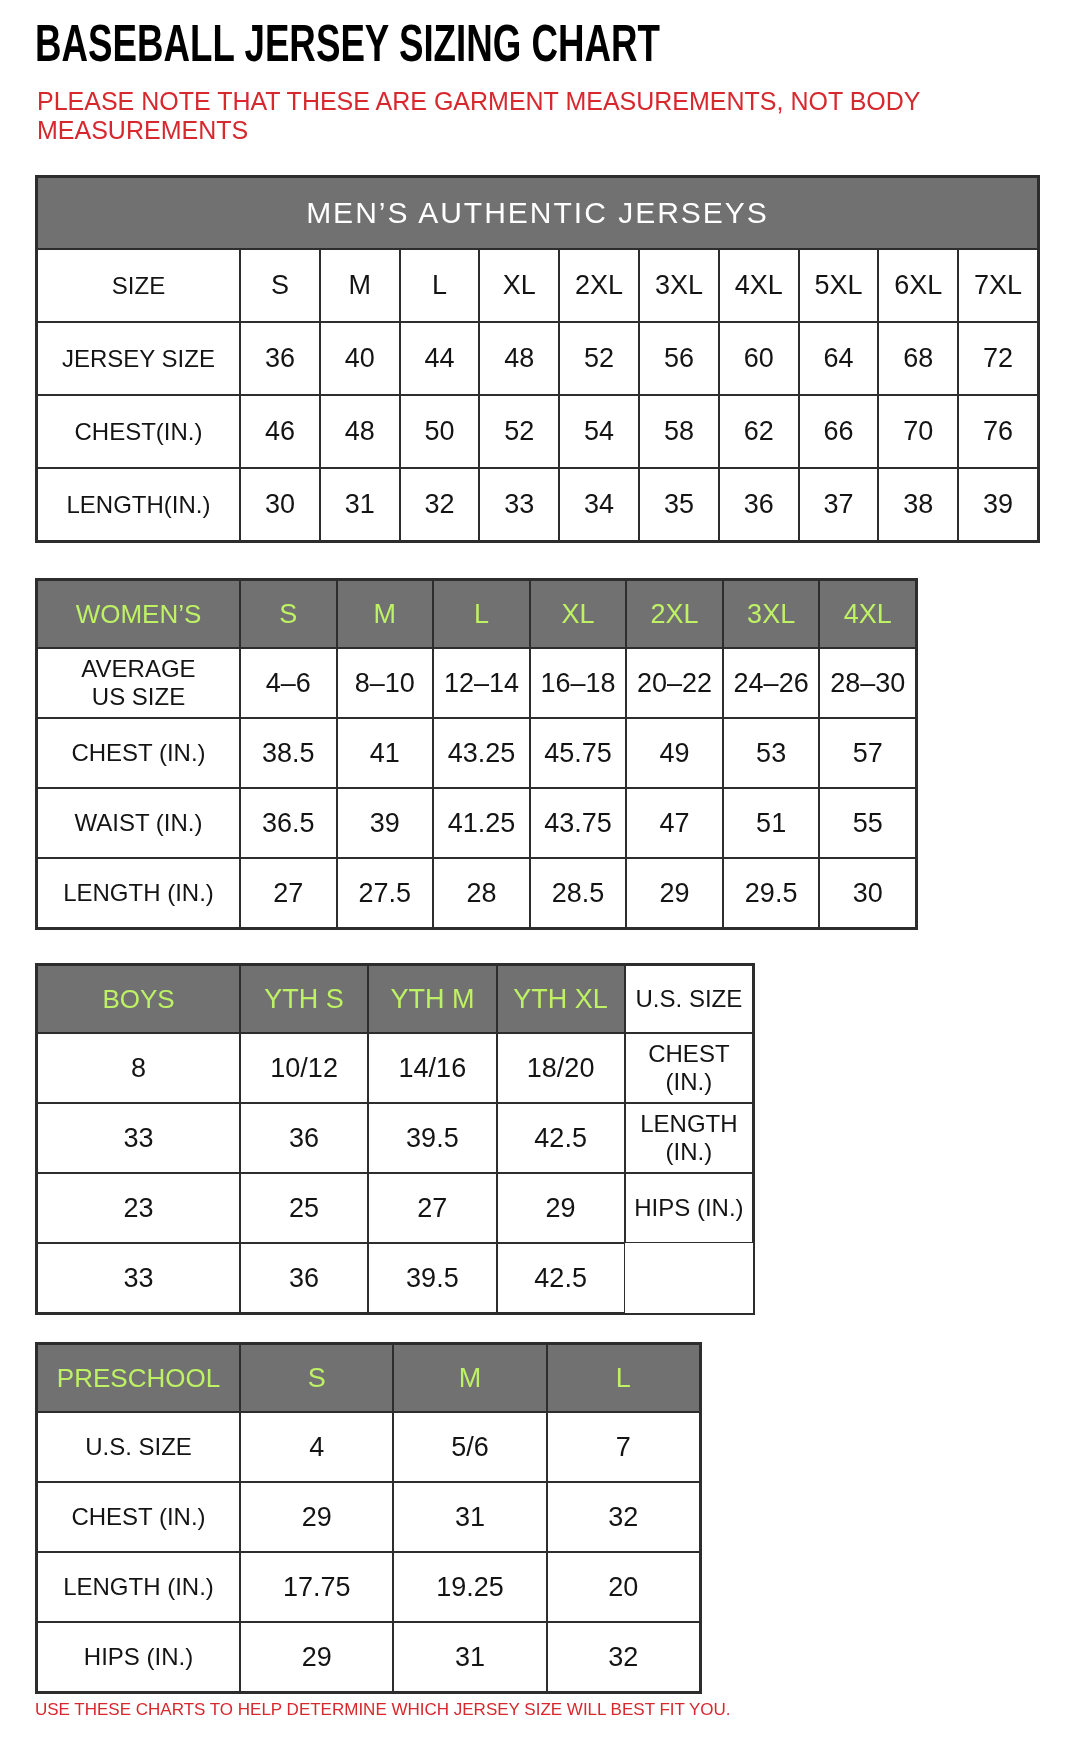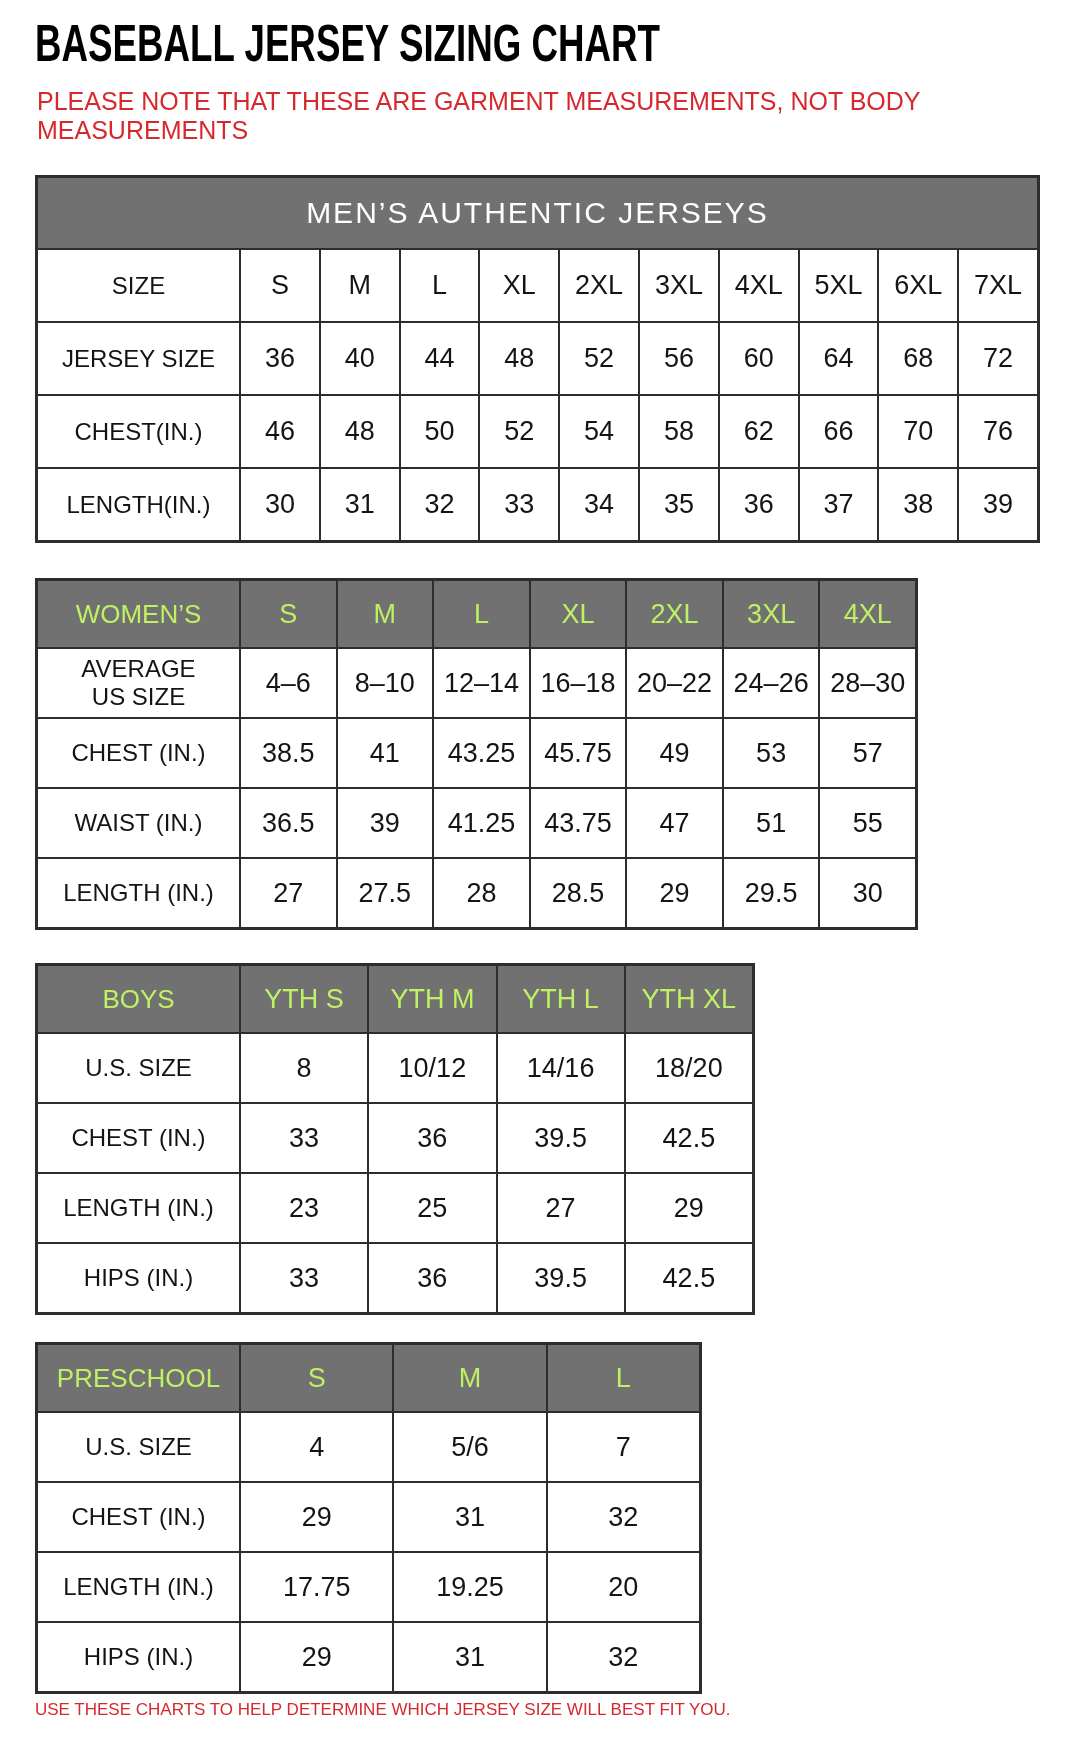--- a/index.html
+++ b/index.html
@@ -176,21 +176,20 @@
       <div class="cell val">28.5</div>
       <div class="cell val">29</div>
       <div class="cell val">29.5</div>
       <div class="cell val">30</div>
     </div>
 
   <div class="table" id="boys-table">
       <div class="cell gray label">BOYS</div>
       <div class="cell gray size">YTH S</div>
       <div class="cell gray size">YTH M</div>
-      <div class="cell gray size">YTH L</div>
       <div class="cell gray size">YTH XL</div>
       <div class="cell label">U.S. SIZE</div>
       <div class="cell val">8</div>
       <div class="cell val">10/12</div>
       <div class="cell val">14/16</div>
       <div class="cell val">18/20</div>
       <div class="cell label">CHEST (IN.)</div>
       <div class="cell val">33</div>
       <div class="cell val">36</div>
       <div class="cell val">39.5</div>

